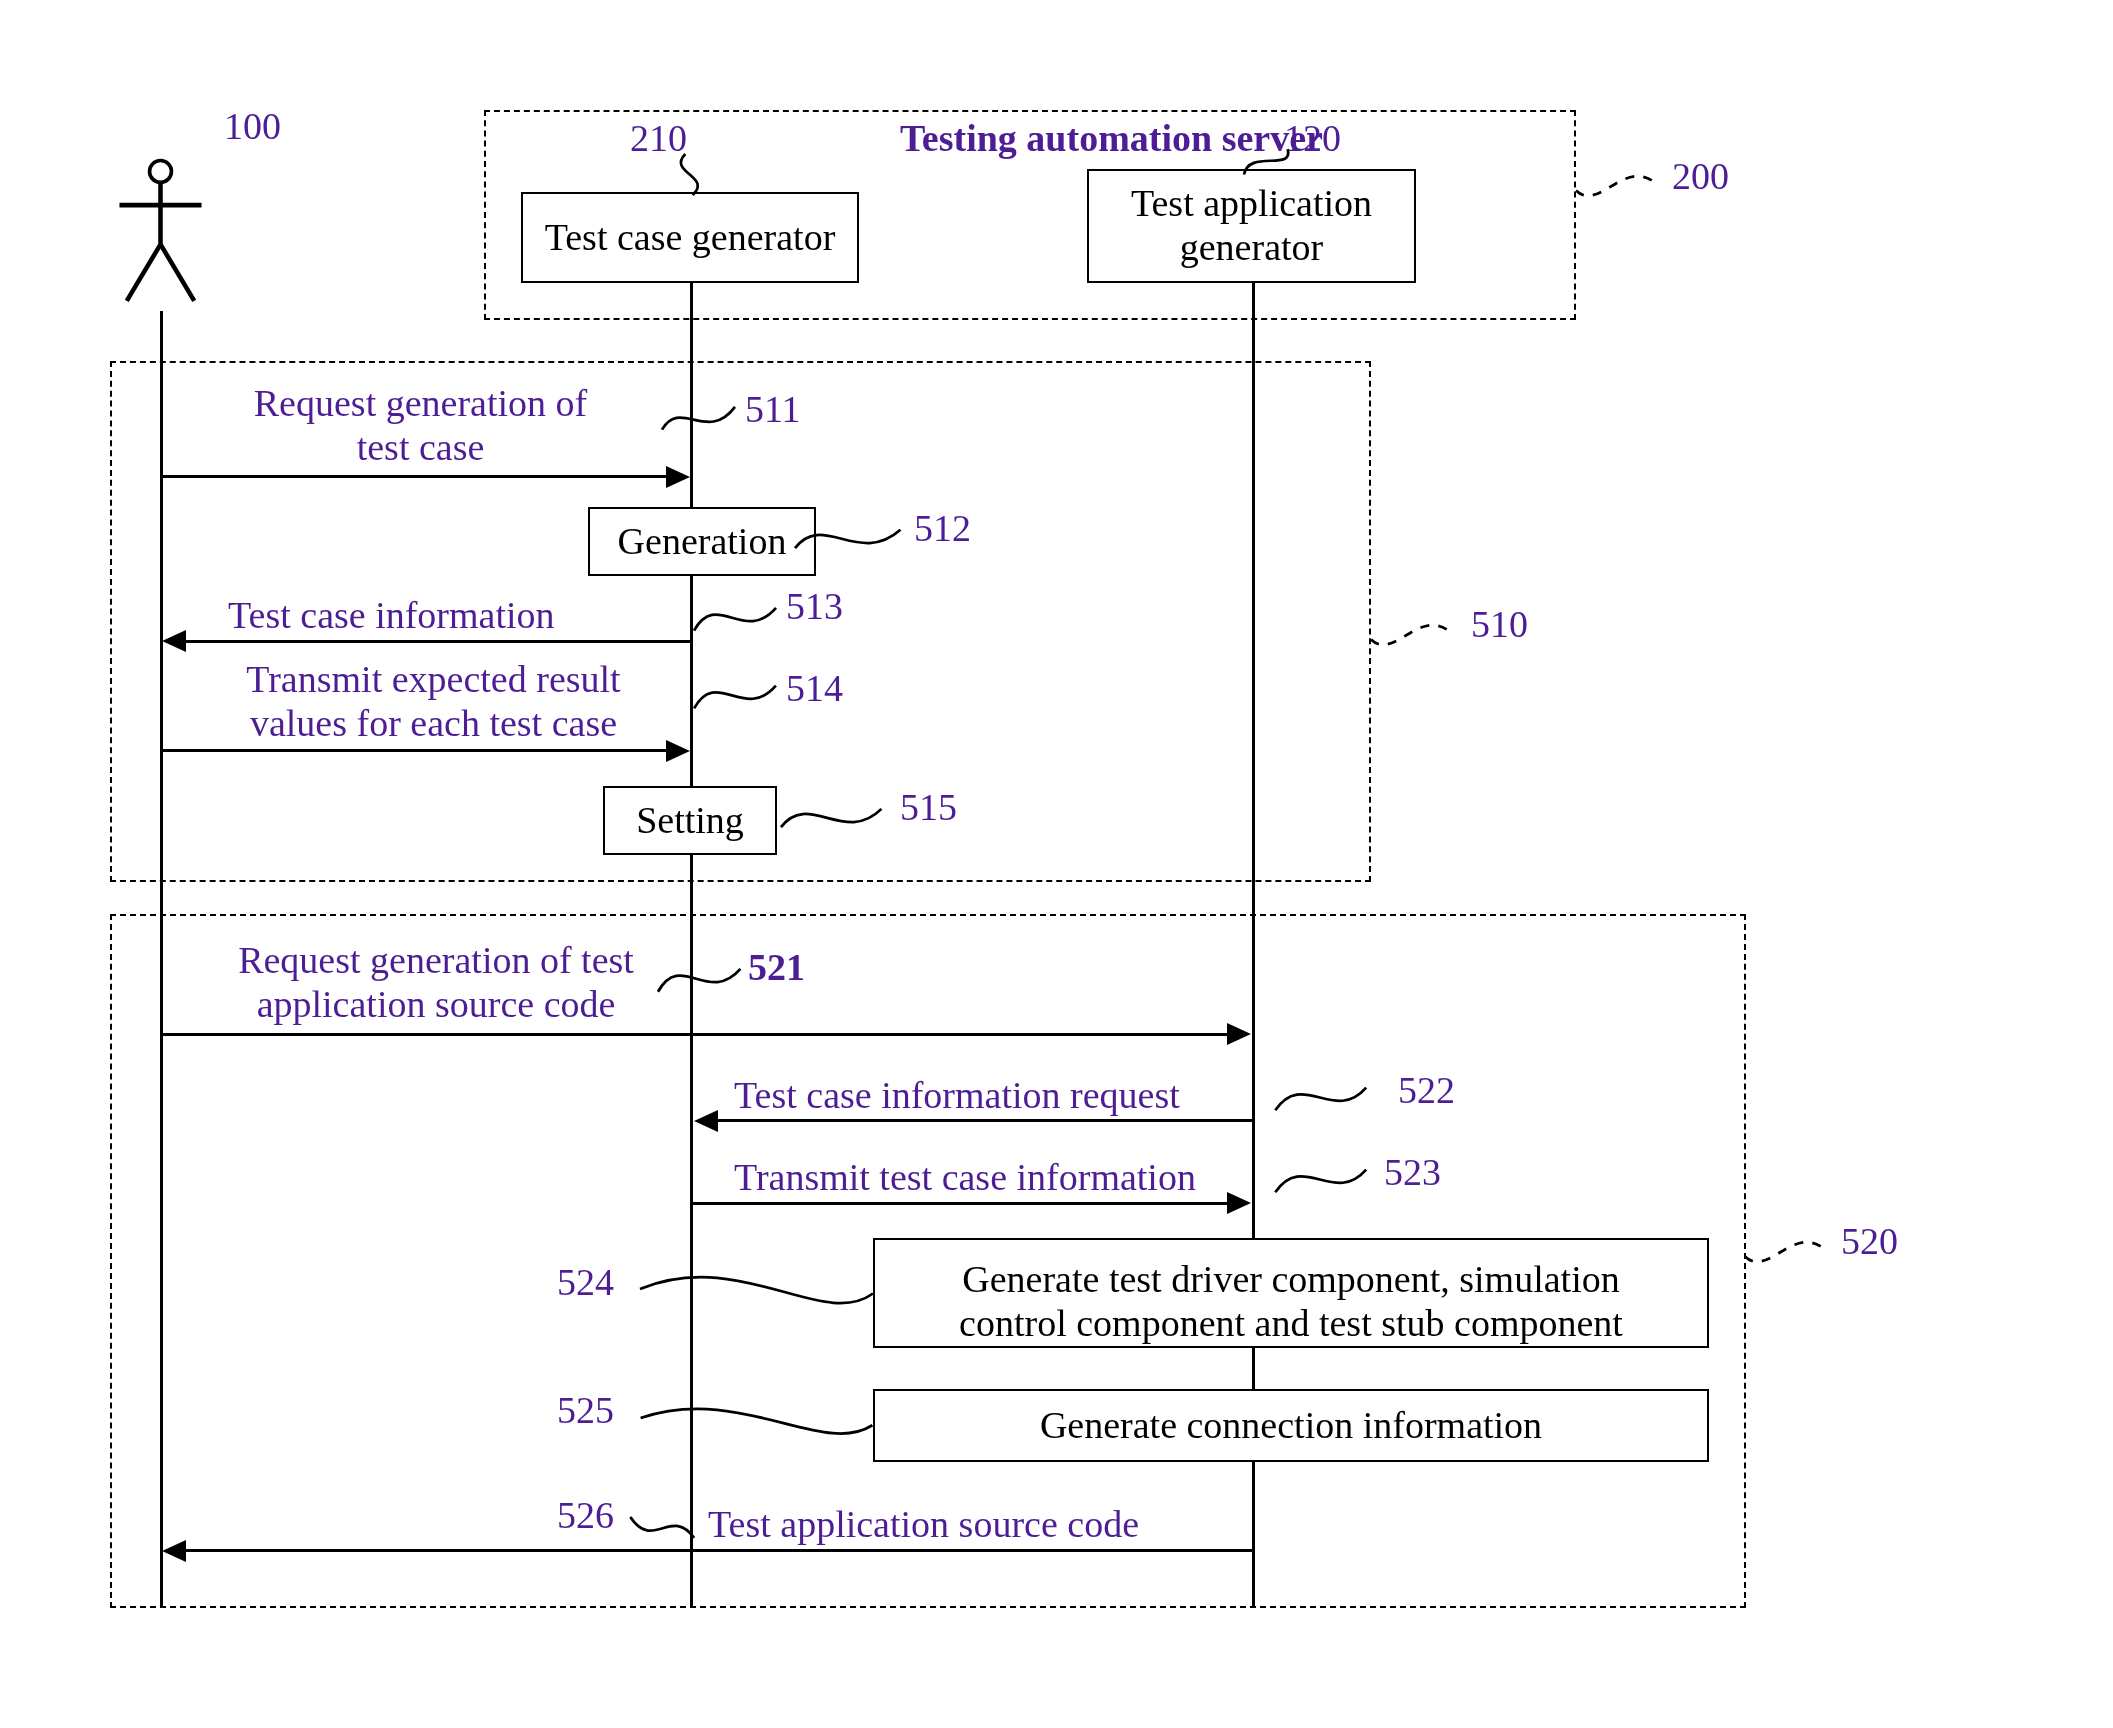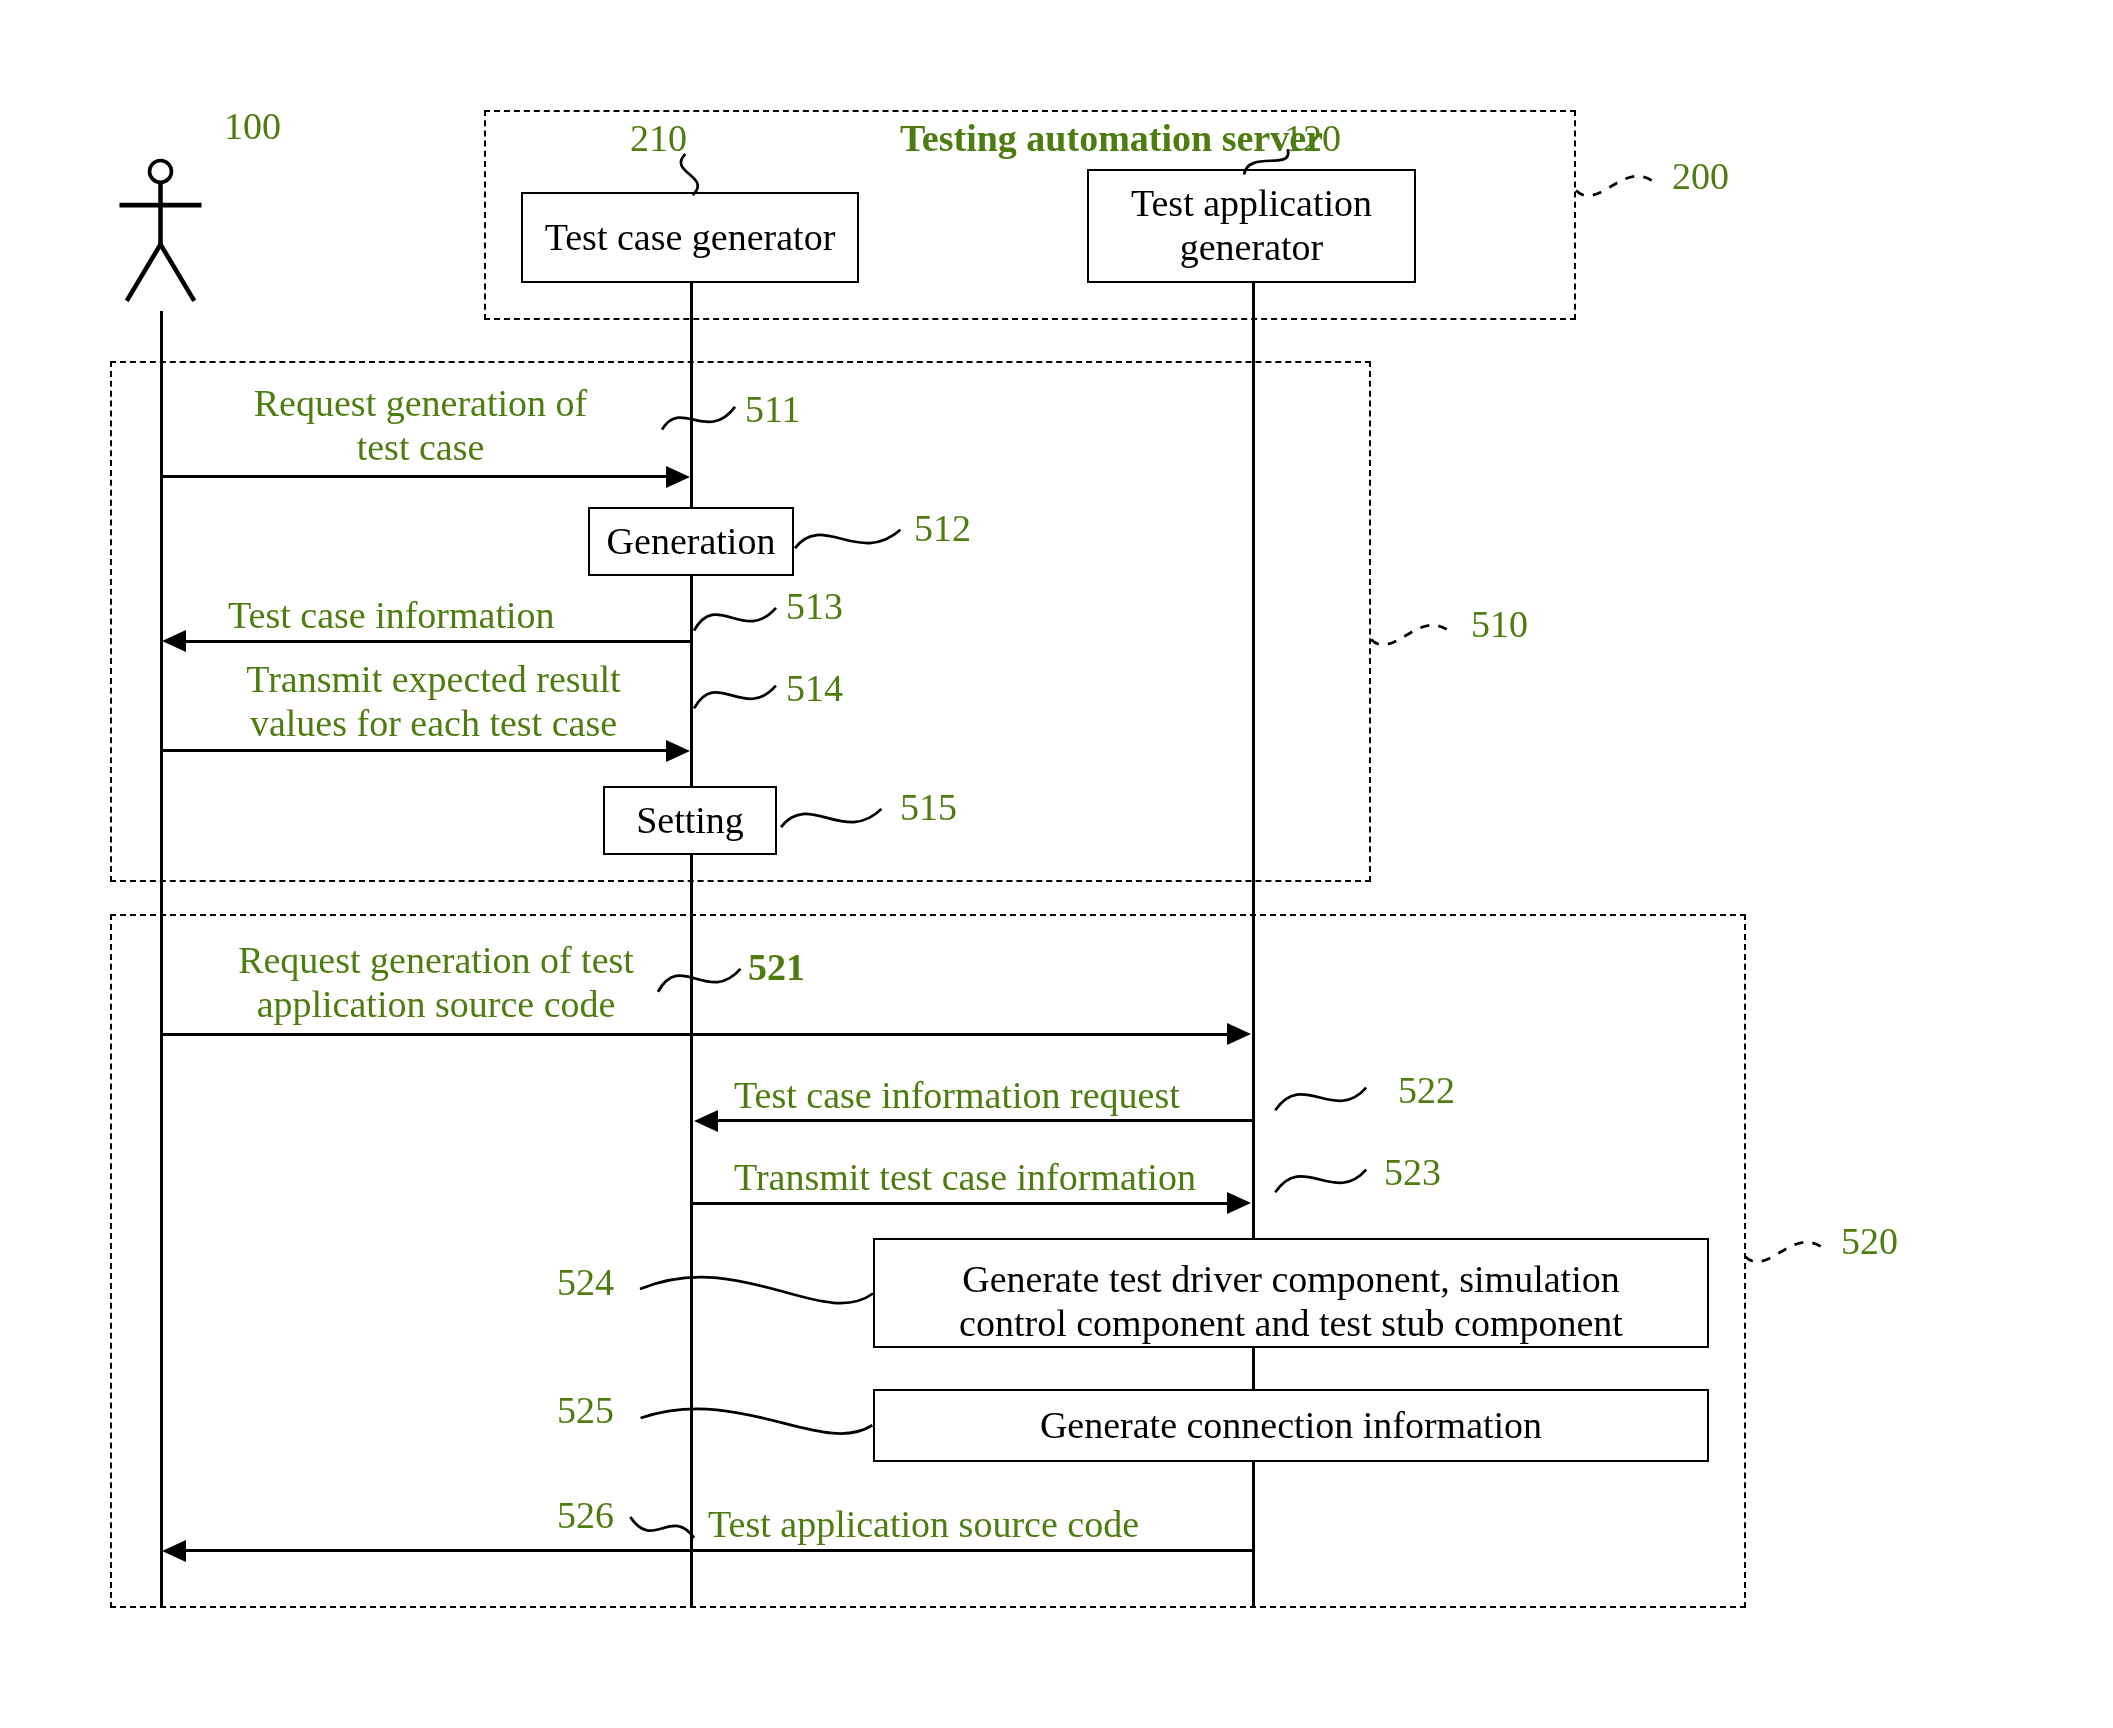--- a/index.html
+++ b/index.html
@@ -27,21 +27,21 @@
     text-align: center;
   }
   .dashed-box {
     position: absolute;
     border: 2.7px dashed #000;
     background: transparent;
   }
   .label {
     position: absolute;
     font-size: 38px;
-    color: #4d7c0f;
+    color: #4c1d95;
     text-align: center;
     line-height: 1.15;
     white-space: nowrap;
   }
   .label.multiline { white-space: normal; }
   .box-text {
     font-size: 38px;
     line-height: 1.15;
   }
   
@@ -138,21 +138,21 @@
   <div class="arrow-line" style="left:162px; top:475px; width:504px;"></div>
   <div class="arrow-head-right" style="left:666px; top:466px;"></div>
   <div class="label multiline" style="left:192px; top:382px; width:457px; text-align:center;">
     <span>Request generation of</span><br><span>test case</span>
   </div>
   <svg class="wave" style="left:662px; top:393px; width:73px; height:46px;" viewBox="0 0 80 50" width="73" height="46">
     <path d="M0 40 C20 5 50 55 80 15" stroke="#000" stroke-width="3"></path>
   </svg>
   <div class="label" style="left:745px; top:388px;">511</div>
 
-  <div class="solid-box" style="left:588px; top:507px; width:206px; height:69px;">
+  <div class="solid-box" style="left:588px; top:507px; width:228px; height:69px;">
     <span class="box-text">Generation</span>
   </div>
   <svg class="wave" style="left:795px; top:516px; width:110px; height:46px;" viewBox="0 0 120 50" width="110" height="46">
     <path d="M0 35 C30 -5 70 55 115 15" stroke="#000" stroke-width="3"></path>
   </svg>
   <div class="label" style="left:914px; top:507px;">512</div>
 
   <div class="arrow-line" style="left:182px; top:640px; width:508px;"></div>
   <div class="arrow-head-left" style="left:162px; top:630px;"></div>
   <div class="label" style="left:228px; top:594px;">Test case information</div>

